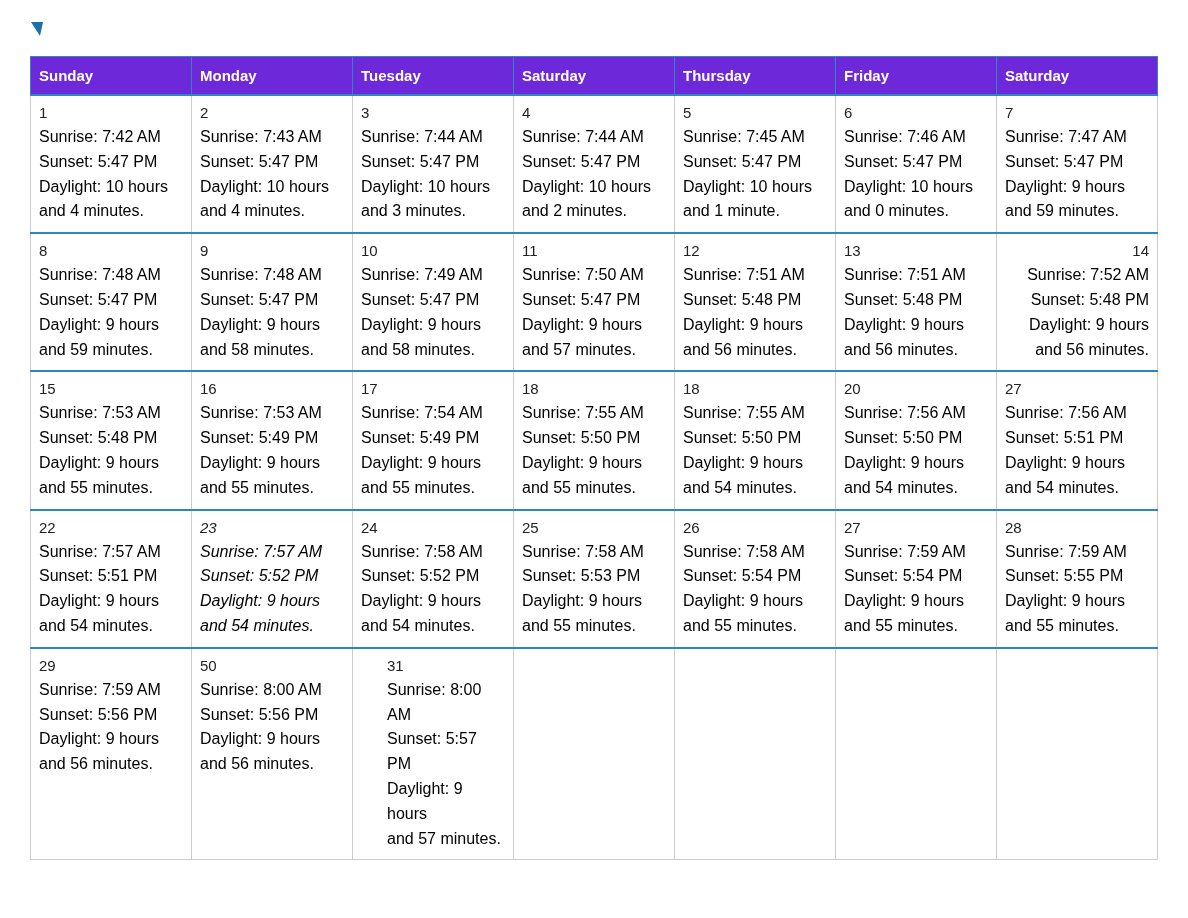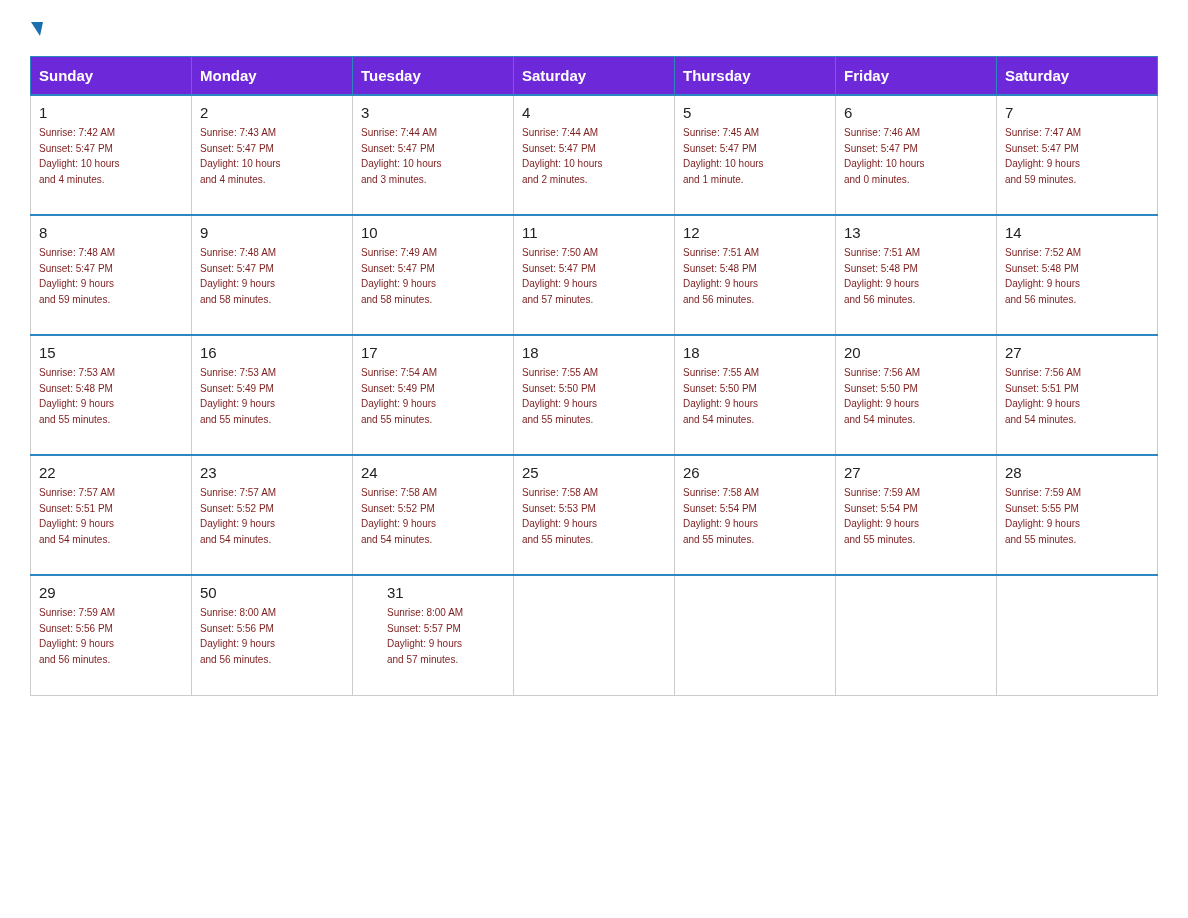--- a/index.html
+++ b/index.html
@@ -68,22 +68,22 @@
       border-top: 1px solid #bbb;
     }
     .day-num {
       font-size: 15px;
       font-weight: normal;
       color: #222;
       display: block;
       margin-bottom: 4px;
     }
     .day-info {
-      font-size: 10px;
-      color: #7f1d1d;
+      font-size: 16px;
+      color: #000000;
       line-height: 1.55;
     }
     tbody tr td:empty {
       background: #fff;
     }
     .logo-wrapper {
       display: flex;
       flex-direction: column;
       align-items: flex-start;
     }
@@ -180,21 +180,21 @@
         <span class="day-info">Sunrise: 7:50 AM<br>Sunset: 5:47 PM<br>Daylight: 9 hours<br>and 57 minutes.</span>
       </td>
         <td style="border-top: 2px solid rgb(46, 134, 193);">
         <span class="day-num">12</span>
         <span class="day-info">Sunrise: 7:51 AM<br>Sunset: 5:48 PM<br>Daylight: 9 hours<br>and 56 minutes.</span>
       </td>
         <td style="border-top: 2px solid rgb(46, 134, 193); margin-top: 44px;">
         <span class="day-num">13</span>
         <span class="day-info">Sunrise: 7:51 AM<br>Sunset: 5:48 PM<br>Daylight: 9 hours<br>and 56 minutes.</span>
       </td>
-        <td style="border-top: 2px solid rgb(46, 134, 193);">
+        <td style="border-top: 2px solid rgb(46, 134, 193); text-align: right;">
         <span class="day-num">14</span>
         <span class="day-info">Sunrise: 7:52 AM<br>Sunset: 5:48 PM<br>Daylight: 9 hours<br>and 56 minutes.</span>
       </td>
       </tr>
       <tr>
         <td style="border-top: 2px solid rgb(46, 134, 193);">
         <span class="day-num">15</span>
         <span class="day-info">Sunrise: 7:53 AM<br>Sunset: 5:48 PM<br>Daylight: 9 hours<br>and 55 minutes.</span>
       </td>
         <td style="border-top: 2px solid rgb(46, 134, 193);">
@@ -220,21 +220,21 @@
         <td style="border-top: 2px solid rgb(46, 134, 193);">
         <span class="day-num">27</span>
         <span class="day-info">Sunrise: 7:56 AM<br>Sunset: 5:51 PM<br>Daylight: 9 hours<br>and 54 minutes.</span>
       </td>
       </tr>
       <tr>
         <td style="border-top: 2px solid rgb(46, 134, 193);">
         <span class="day-num">22</span>
         <span class="day-info">Sunrise: 7:57 AM<br>Sunset: 5:51 PM<br>Daylight: 9 hours<br>and 54 minutes.</span>
       </td>
-        <td style="border-top: 2px solid rgb(46, 134, 193);">
+        <td style="border-top: 2px solid rgb(46, 134, 193); font-style: italic;">
         <span class="day-num">23</span>
         <span class="day-info">Sunrise: 7:57 AM<br>Sunset: 5:52 PM<br>Daylight: 9 hours<br>and 54 minutes.</span>
       </td>
         <td style="border-top: 2px solid rgb(46, 134, 193);">
         <span class="day-num">24</span>
         <span class="day-info">Sunrise: 7:58 AM<br>Sunset: 5:52 PM<br>Daylight: 9 hours<br>and 54 minutes.</span>
       </td>
         <td style="border-top: 2px solid rgb(46, 134, 193); margin-top: 35px;">
         <span class="day-num">25</span>
         <span class="day-info">Sunrise: 7:58 AM<br>Sunset: 5:53 PM<br>Daylight: 9 hours<br>and 55 minutes.</span>

